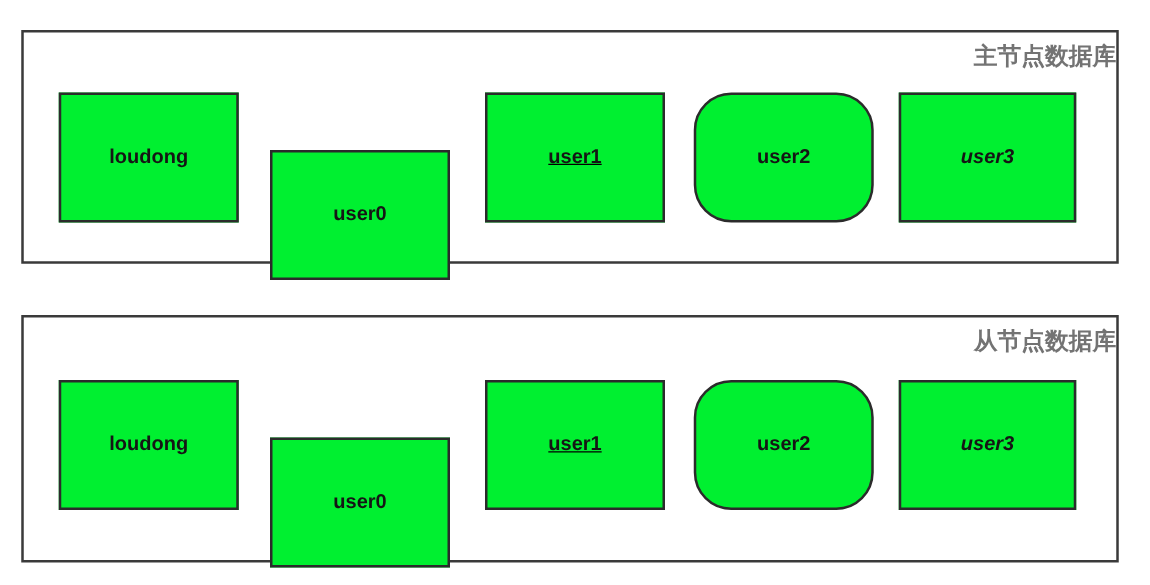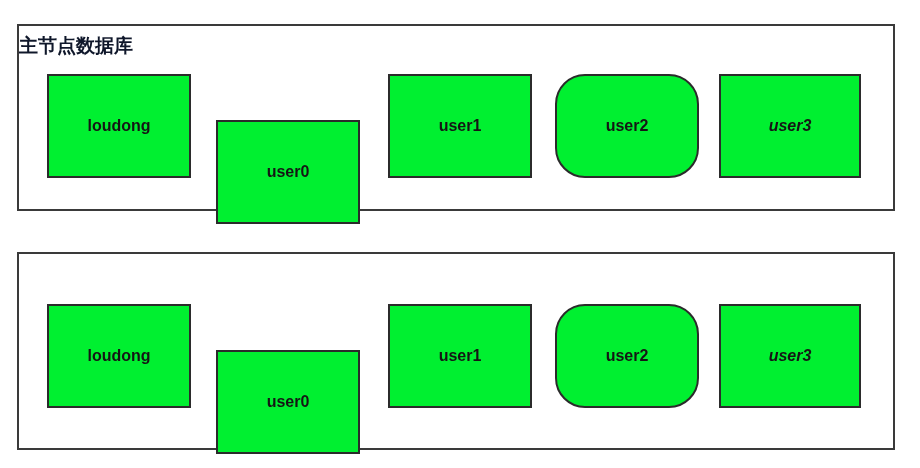--- a/index.html
+++ b/index.html
@@ -30,24 +30,24 @@
     box-sizing: border-box;
   }
   .panel-master { top: 24px;  height: 187px; }
   .panel-slave  { top: 252px; height: 198px; }
 
   .panel-title {
     position: absolute;
     top: 8px;
     left: 0;
     right: 0;
-    text-align: left;
+    text-align: right;
     font-size: 19px;
     font-weight: bold;
-    color: #0f172a;
+    color: #737373;
     line-height: 24px;
     letter-spacing: 0px;
     white-space: nowrap;
   }
 
   
   .box-row {
     position: absolute;
     left: 0;
     right: 0;
@@ -71,21 +71,21 @@
     font-size: 16px;
     font-weight: bold;
     color: #151515;
     line-height: 18px;
     white-space: nowrap;
   }
 
   
   .pos-0 { left: 28px;  width: 144px; }
   .pos-1 { left: 197px; width: 144px; margin-top: 46px; }
-  .pos-2 { left: 369px; width: 144px; }
+  .pos-2 { left: 369px; width: 144px; text-decoration: underline; }
   .pos-3 { left: 536px; width: 144px; border-radius: 30px; }
   .pos-4 { left: 700px; width: 142px; font-style: italic; }
 </style>
 </head>
 <body>
 
 <div class="canvas">
 
   <div class="panel panel-master">
     <div class="panel-title">主节点数据库</div>
@@ -103,20 +103,21 @@
       <div class="db-box pos-3">
         <span class="db-box-label">user2</span>
       </div>
       <div class="db-box pos-4">
         <span class="db-box-label">user3</span>
       </div>
     </div>
   </div>
 
   <div class="panel panel-slave">
+    <div class="panel-title">从节点数据库</div>
 
     <div class="box-row">
       <div class="db-box pos-0">
         <span class="db-box-label">loudong</span>
       </div>
       <div class="db-box pos-1">
         <span class="db-box-label">user0</span>
       </div>
       <div class="db-box pos-2">
         <span class="db-box-label">user1</span>

